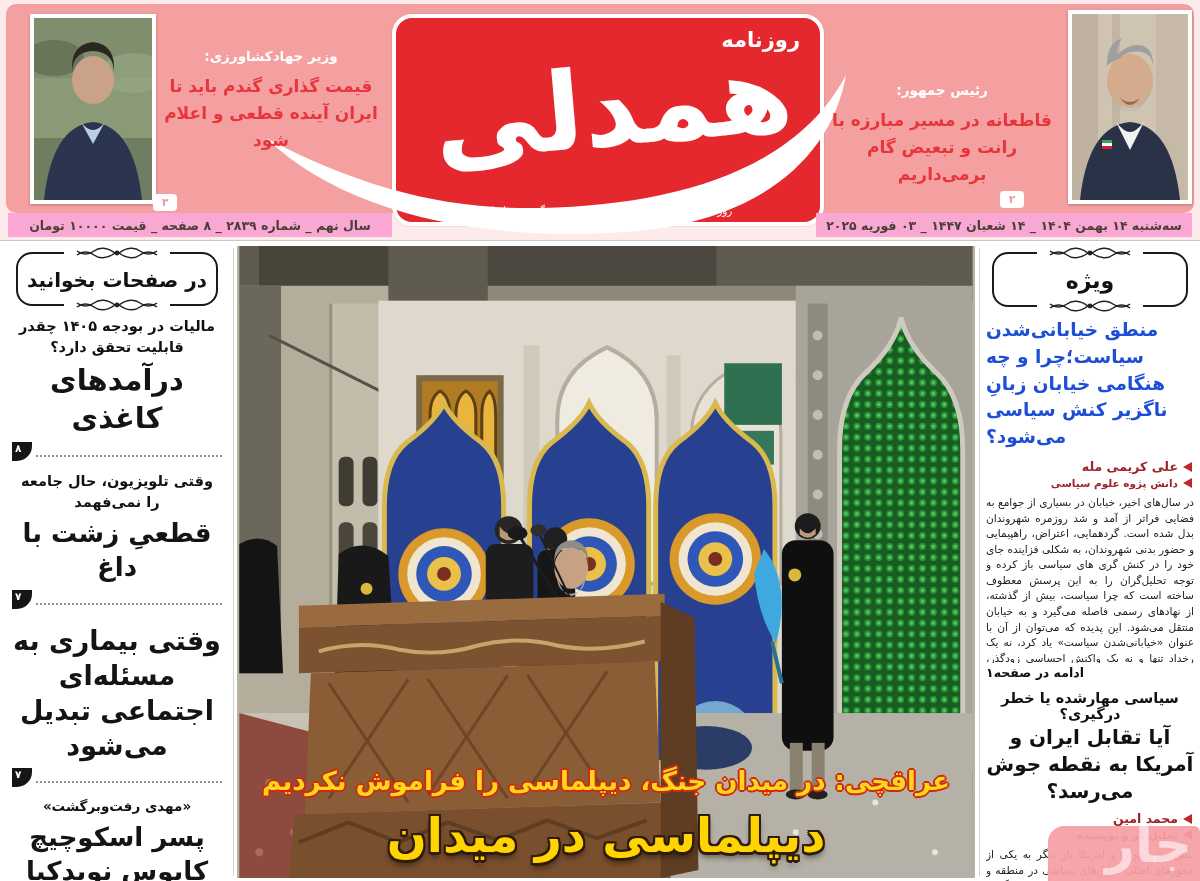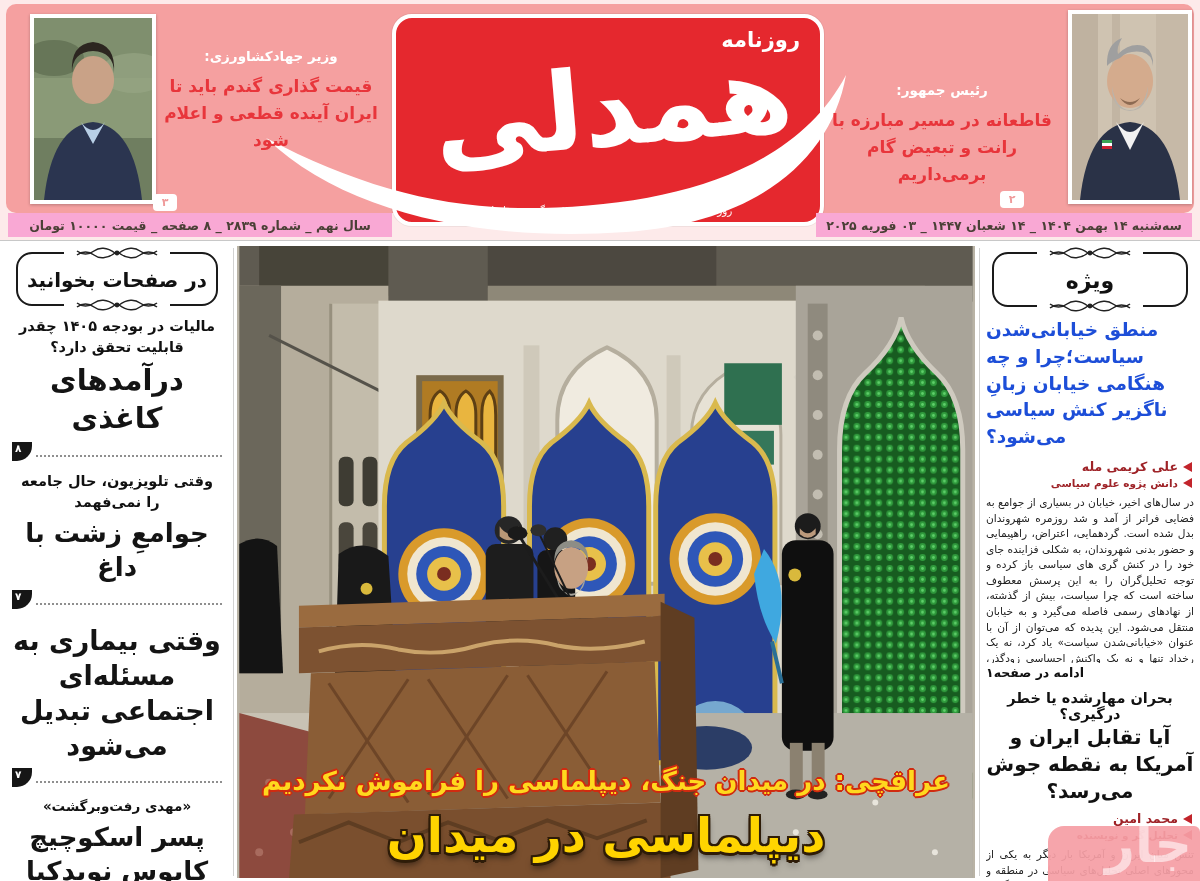--- a/index.html
+++ b/index.html
@@ -165,21 +165,21 @@
       <div class="kicker-sm">مالیات در بودجه ۱۴۰۵ چقدر قابلیت تحقق دارد؟</div>
       <div class="head-xl" style="font-size:29px;">درآمدهای کاغذی</div>
       <div class="pg-row">
         <span class="pg-marker">۸</span>
         <span class="pg-dots"></span>
       </div>
     </div>
 
     <div>
       <div class="kicker-sm">وقتی تلویزیون، حال جامعه را نمی‌فهمد</div>
-      <div class="head-xl" style="font-size:26px;">جوامعِ زشت با داغ</div>
+      <div class="head-xl" style="font-size:26px;">قطعیِ زشت با داغ</div>
       <div class="pg-row">
         <span class="pg-marker">۷</span>
         <span class="pg-dots"></span>
       </div>
     </div>
 
     <div>
       <div class="head-xl" style="font-size:27px;margin-top:14px;">وقتی بیماری به مسئله‌ای اجتماعی تبدیل می‌شود</div>
       <div class="pg-row">
         <span class="pg-marker">۷</span>
@@ -400,21 +400,21 @@
       </div>
       <div class="byline">
         <span class="flag"></span>
         <span class="role">دانش پژوه علوم سیاسی</span>
       </div>
       <div class="body-txt" style="height:168px;">در سال‌های اخیر، خیابان در بسیاری از جوامع به فضایی فراتر از آمد و شد روزمره شهروندان بدل شده است. گردهمایی، اعتراض، راهپیمایی و حضور بدنی شهروندان، به شکلی فزاینده جای خود را در کنش گری های سیاسی باز کرده و توجه تحلیل‌گران را به این پرسش معطوف ساخته است که چرا سیاست، بیش از گذشته، از نهادهای رسمی فاصله می‌گیرد و به خیابان منتقل می‌شود. این پدیده که می‌توان از آن با عنوان «خیابانی‌شدن سیاست» یاد کرد، نه یک رخداد تنها و نه یک واکنش احساسی زودگذر، بلکه فرآیندی مهم و نشانه تغییری ژرف در منطق کنش سیاسی است. سیاست خیابانی به وضعیتی گفته می‌شود که در آن خیابان به فضای اصلی بیان خواسته‌ها، چانه‌زنی و اعمال فشار سیاسی از سوی شهروندان تبدیل می‌شود.</div>
       <div class="more">ادامه در صفحه۱</div>
     </div>
 
     <div>
-      <div class="rc-kick2">بحران مهارشده یا خطر درگیری؟</div>
+      <div class="rc-kick2">سیاسی مهارشده یا خطر درگیری؟</div>
       <div class="rc-head2">آیا تقابل ایران و آمریکا به نقطه جوش می‌رسد؟</div>
       <div class="byline">
         <span class="flag"></span>
         <span class="name">محمد امین</span>
       </div>
       <div class="byline">
         <span class="flag"></span>
         <span class="role">تحلیل گر و نویسنده</span>
       </div>
       <div class="body-txt" style="height:122px;">تنش میان ایران و آمریکا بار دیگر به یکی از محورهای اصلی تحلیل‌های سیاسی در منطقه و جهان تبدیل شده است؛ تنشی که اگرچه سابقه‌ای طولانی دارد، اما هر بار با رخدادهای تازه، رنگ و بوی جدیدی به خود می‌گیرد. در چنین فضایی، پرسش درباره احتمال وقوع جنگ میان دو کشور دوباره مطرح شده و نگاه‌ها را به سمت خلیج فارس و معادلات پیچیده آن سوق داده است. بررسی این احتمال نیازمند نگاهی واقع‌بینانه به مجموعه‌ای از عوامل سیاسی، امنیتی، اقتصادی و منطقه‌ای است؛ عواملی که هر یک می‌توانند به‌تنهایی یا در کنار یکدیگر مسیر بحران را تغییر دهند.</div>

